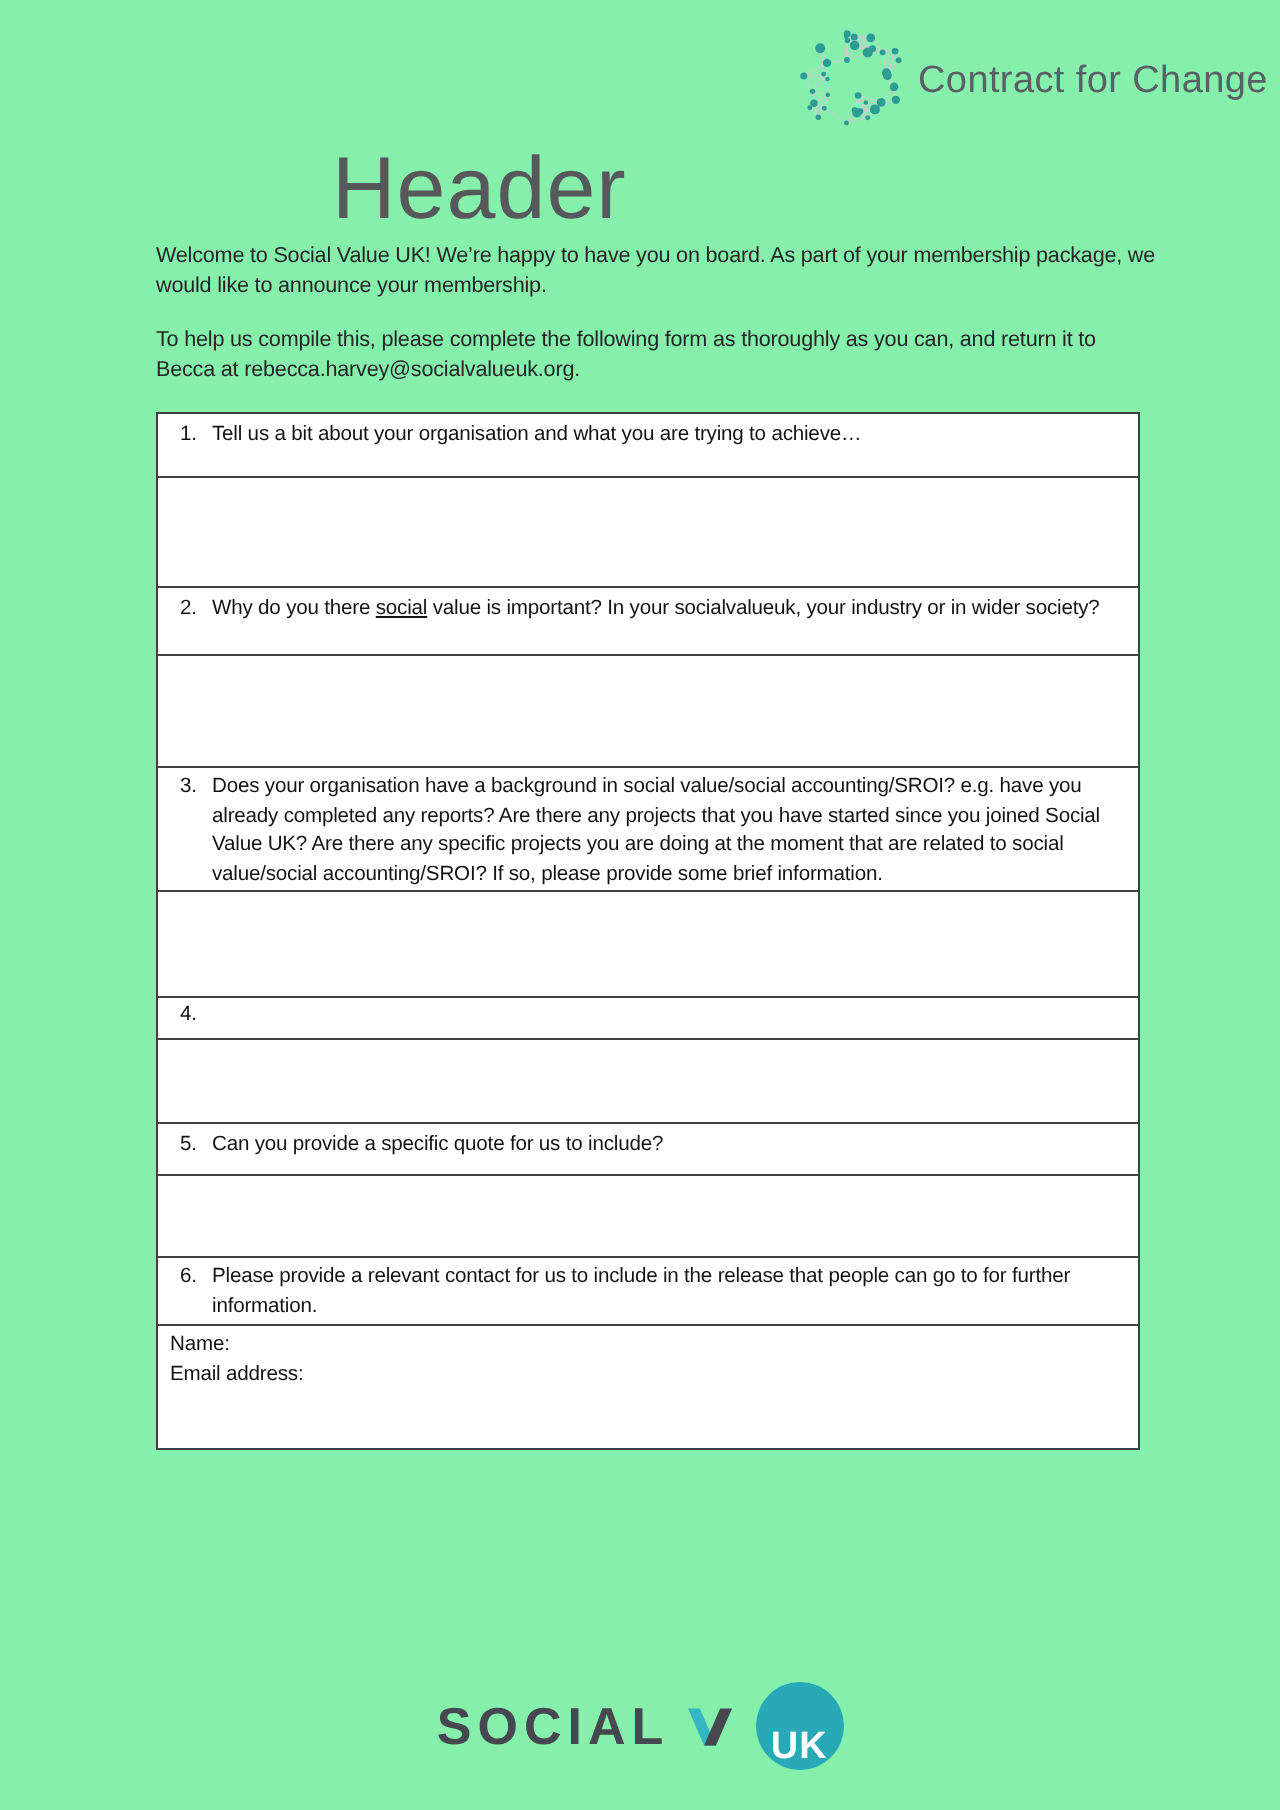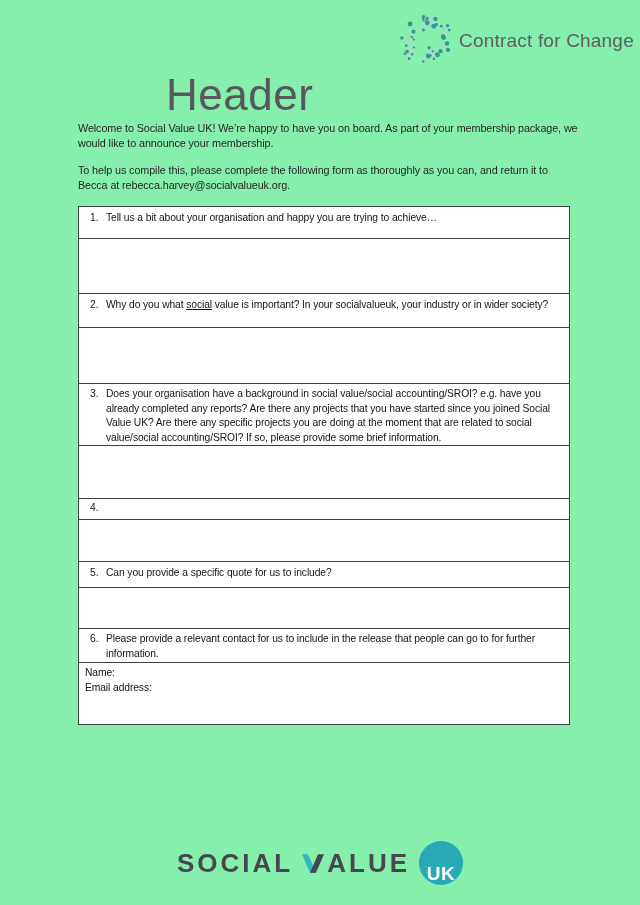--- a/index.html
+++ b/index.html
@@ -217,27 +217,27 @@
 
   <h1 class="title">Header</h1>
 
   <p class="intro p2">To help us compile this, please complete the following form as thoroughly as you can, and return it to Becca at rebecca.harvey@socialvalueuk.org.</p>
   <p class="intro p1">Welcome to Social Value UK! We’re happy to have you on board. As part of your membership package, we would like to announce your membership.</p>
 
   <div class="form-table">
 
     <div class="row q r-q1">
       <span class="num">1.</span>
-      <span class="qt">Tell us a bit about your organisation and happy you are trying to achieve…</span>
+      <span class="qt">Tell us a bit about your organisation and what you are trying to achieve…</span>
     </div>
     <div class="row r-a1"></div>
 
     <div class="row q r-q2">
       <span class="num">2.</span>
-      <span class="qt"><span>Why do you what </span><span class="u">social</span><span> value is important?  In your socialvalueuk, your industry or in wider society?</span></span>
+      <span class="qt"><span>Why do you there </span><span class="u">social</span><span> value is important?  In your socialvalueuk, your industry or in wider society?</span></span>
     </div>
     <div class="row r-a2"></div>
 
     <div class="row q r-q3">
       <span class="num">3.</span>
       <span class="qt">Does your organisation have a background in social value/social accounting/SROI? e.g. have you already completed any reports? Are there any projects that you have started since you joined Social Value UK?  Are there any specific projects you are doing at the moment that are related to social value/social accounting/SROI? If so, please provide some brief information.</span>
     </div>
     <div class="row r-a3"></div>
 
     <div class="row q r-q4">
@@ -262,20 +262,19 @@
 
   </div>
 
   <footer class="svuk">
     <span class="sv-word">SOCIAL</span>
     <span class="sv-word">
       <svg class="v-icon" viewBox="0 0 26 22">
         <polygon points="0,0 7,0 16.5,22 9.5,22" fill="#35b6c2"></polygon>
         <polygon points="19,0 26,0 16.5,22 9.5,22" fill="#46474f"></polygon>
       </svg>
-      <span>ALUE</span>
     </span>
     <span class="uk-circle">
       <span>UK</span>
     </span>
   </footer>
 
 </div>
 
 </body></html>

